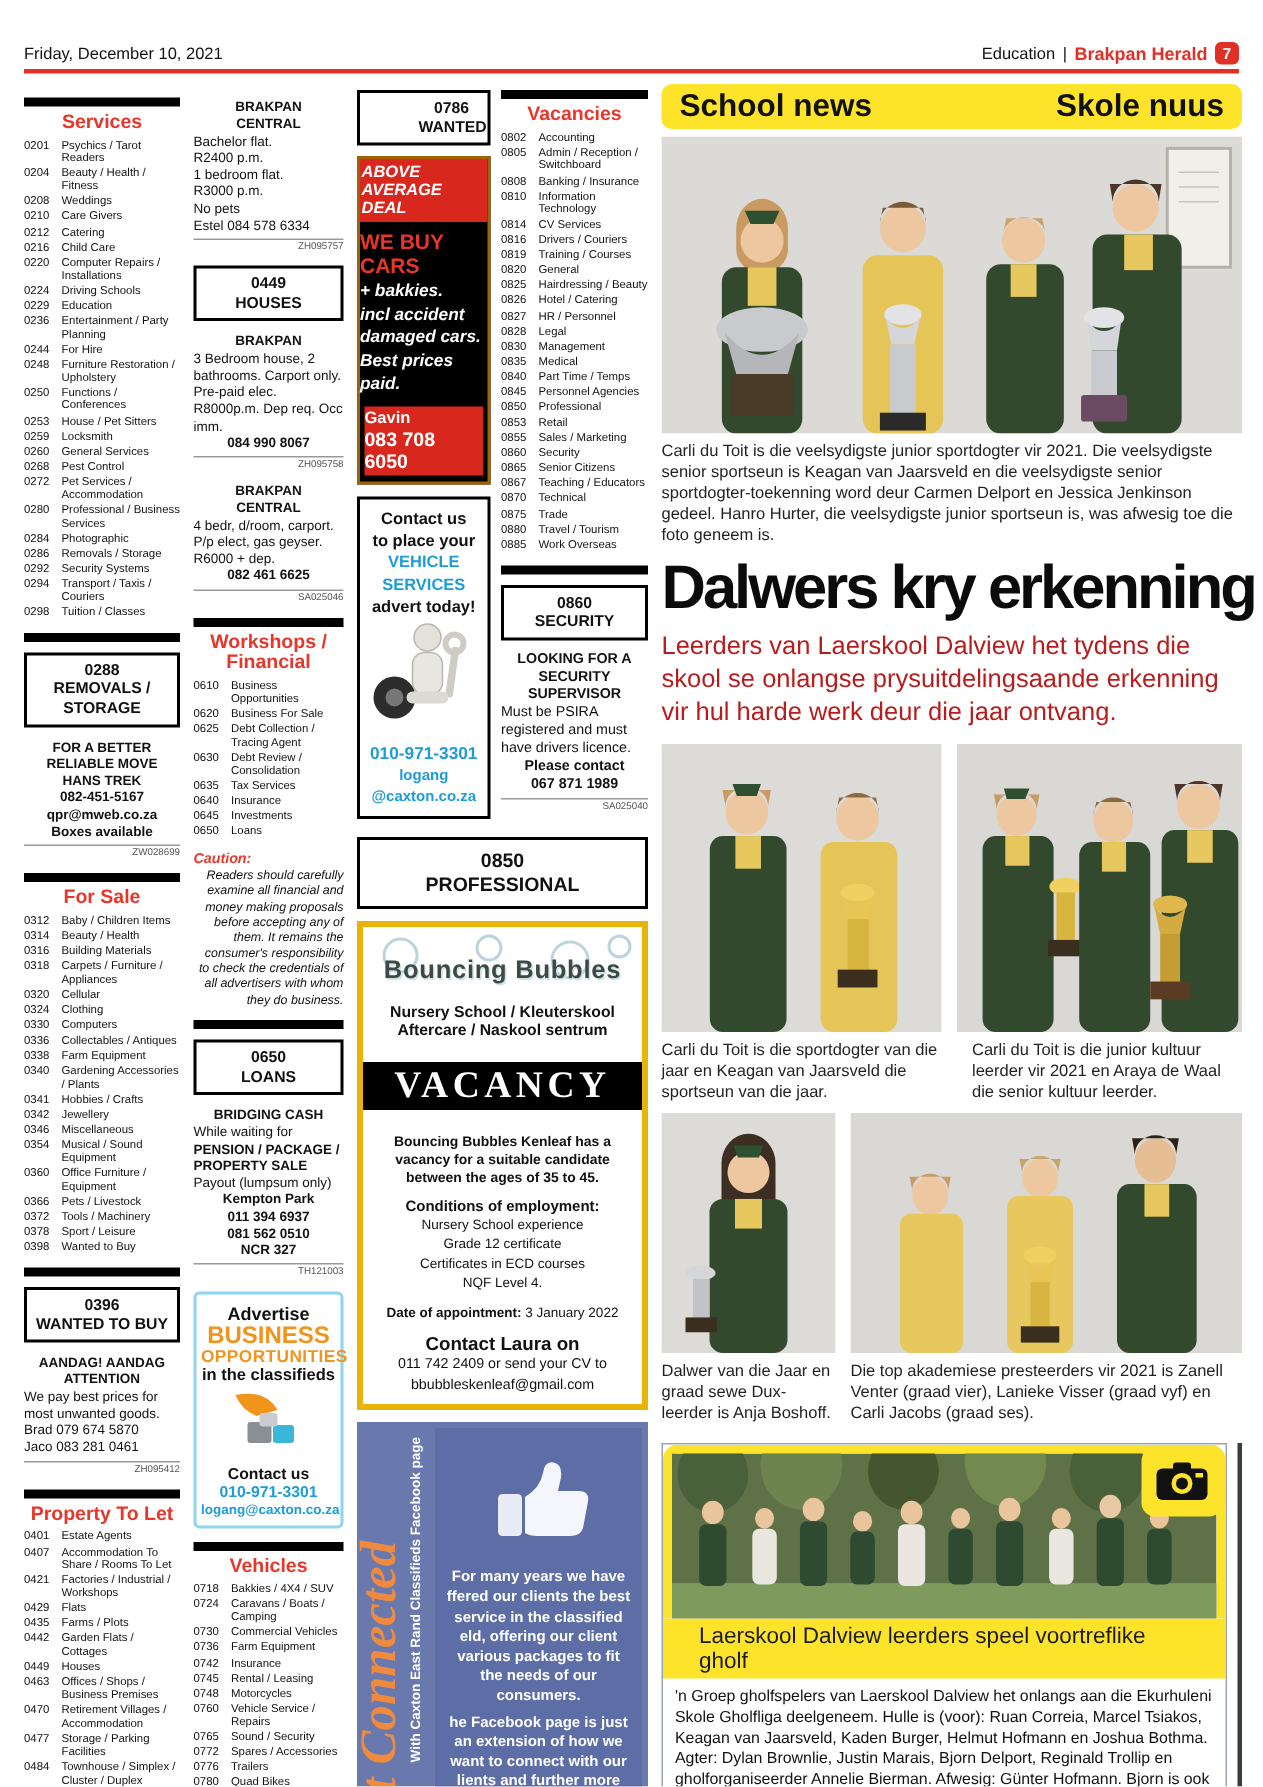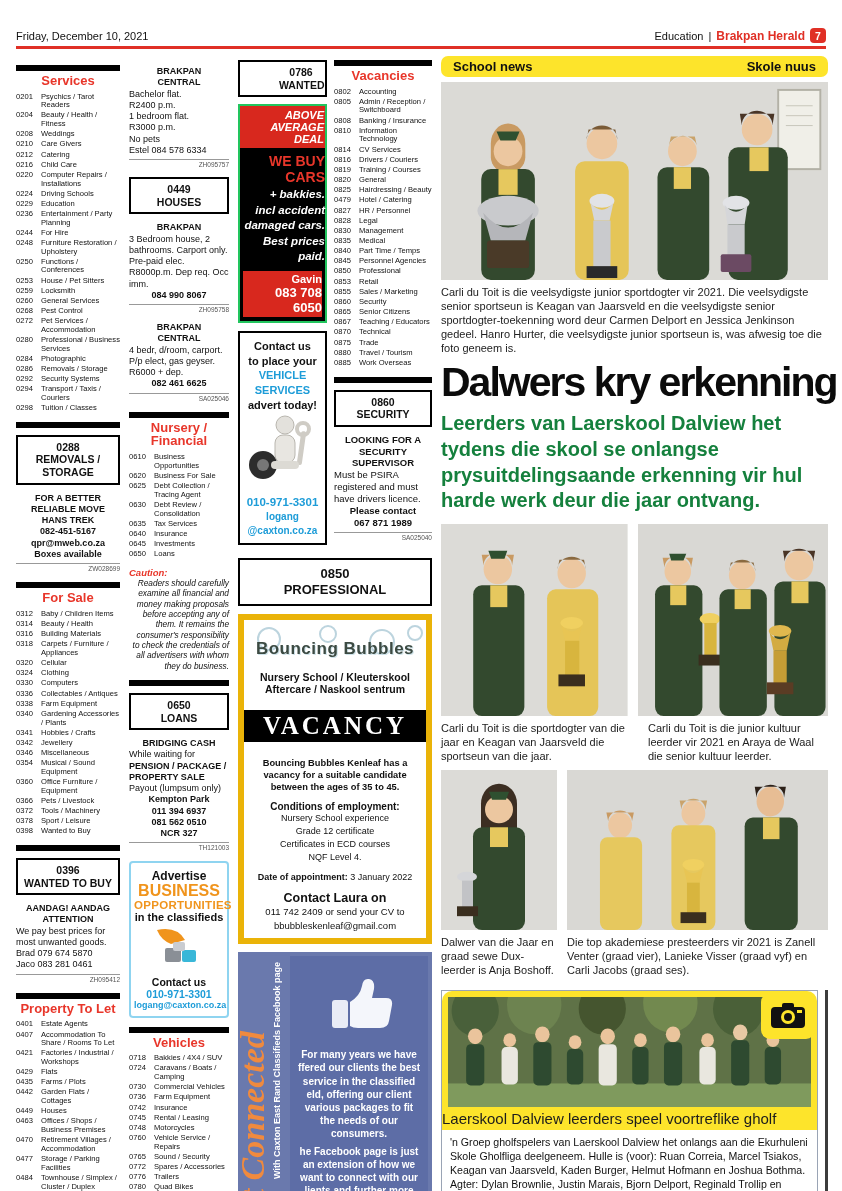--- a/index.html
+++ b/index.html
@@ -28,35 +28,35 @@
   .ad .p{font-weight:bold;text-align:center;}
   .ad .bl{font-weight:bold;}
   .ad .n{}
   .ad .r{font-size:6.5px;text-align:right;color:#555;border-top:1px solid #999;margin-top:3px;padding-top:1px;}
   .caution-t{color:#e8362a;font-weight:bold;font-style:italic;font-size:9.5px;margin-top:8px;}
   .caution-b{font-style:italic;font-size:8.3px;line-height:1.25;text-align:right;}
   
   .c3top{display:flex;gap:7px;}
   .c3a{width:89px;flex:none;}
   .c3b{flex:1;min-width:0;}
-  .webuy{border:2px solid #22c55e;background:#000;margin-top:6px;text-align:right;}
+  .webuy{border:2px solid #a16207;background:#000;margin-top:6px;text-align:left;}
   .webuy .bn{background:#d8281e;color:#fff;font-weight:bold;font-style:italic;font-size:11px;padding:3px 1px;}
   .webuy .hl{color:#e8362a;font-weight:bold;font-size:14px;margin:5px 0 2px;}
   .webuy .ln{color:#fff;font-weight:bold;font-style:italic;font-size:11.5px;line-height:1.35;}
   .webuy .gv{background:#d8281e;margin:6px 3px 4px;padding:2px 0;color:#fff;font-weight:bold;}
   .webuy .gv .g1{font-size:11px;}
   .webuy .gv .g2{font-size:13px;}
   .vserv{border:2px solid #000;margin-top:8px;padding:6px 3px;text-align:center;font-weight:bold;font-size:11px;line-height:1.35;}
   .vserv .blue{color:#1d9cd8;}
   .vserv .phone{color:#1d9cd8;font-size:11.5px;margin-top:4px;}
   .vserv .mail{color:#1d9cd8;font-size:10px;font-weight:bold;}
   .secad{font-size:9.5px;margin-top:6px;}
   .probox{border:2px solid #000;text-align:center;font-weight:bold;font-size:13px;line-height:1.25;padding:6px 2px;margin:8px 0;}
   
-  .bb{border:6px solid #eab308;padding:5px;margin:2px 0;text-align:center;}
+  .bb{border:4px solid #eab308;padding:5px;margin:2px 0;text-align:center;}
   .bb-logo{position:relative;height:44px;margin-bottom:2px;}
   .bb-bub{position:absolute;border:2px solid #bcd4de;border-radius:50%;}
   .bb-name{position:relative;font-weight:bold;font-size:17px;color:#3c4a42;top:14px;letter-spacing:.5px;text-shadow:1px 1px 0 #cfe3ea;}
   .bb-l1{font-weight:bold;font-size:10.5px;}
   .bb-vac{background:#000;color:#fff;font-family:"Liberation Serif",serif;font-weight:bold;font-size:25px;letter-spacing:3px;margin:15px -5px;padding:2px 0;}
   .bb-intro{font-weight:bold;font-size:9.3px;line-height:1.3;margin:4px 2px;}
   .bb-ct{font-weight:bold;font-size:10px;margin-top:7px;}
   .bb-c{font-size:9px;line-height:1.45;}
   .bb-date{font-size:9px;margin-top:8px;}
   .bb-date b{font-weight:bold;}
@@ -73,32 +73,32 @@
   
   .adv{border:2px solid #8fd4f0;border-radius:4px;padding:6px 3px;text-align:center;margin:8px 0;}
   .adv-1{font-weight:bold;font-size:12px;}
   .adv-2{color:#f0941c;font-weight:bold;font-size:16px;line-height:1;}
   .adv-3{color:#f0941c;font-weight:bold;font-size:11.5px;letter-spacing:.3px;}
   .adv-4{font-weight:bold;font-size:11px;margin-bottom:3px;}
   .adv-contact{font-weight:bold;font-size:10.5px;margin-top:4px;}
   .adv-phone{color:#1d9cd8;font-weight:bold;font-size:10.5px;}
   .adv-mail{color:#1d9cd8;font-size:9px;font-weight:bold;}
   
-  .banner{background:#fde42b;border-radius:7px;display:flex;justify-content:space-between;align-items:flex-end;padding:3px 12px;font-weight:bold;font-size:13px;}
+  .banner{background:#fde42b;border-radius:7px;display:flex;justify-content:space-between;align-items:flex-end;padding:3px 12px;font-weight:bold;font-size:21px;}
   .photo{display:block;}
   .cap{font-size:11px;line-height:1.28;color:#222;margin:5px 0 7px;}
   .headline{font-weight:bold;font-size:41px;letter-spacing:-2px;line-height:1;margin:6px 0 8px;color:#0b0b0b;white-space:nowrap;}
-  .standfirst{font-size:20px;line-height:1.28;color:#15803d;margin-bottom:10px;font-weight:bold;}
+  .standfirst{font-size:17px;line-height:1.28;color:#b91c1c;margin-bottom:10px;}
   .prow{display:flex;gap:10px;}
   .caprow{display:flex;gap:10px;}
   .golfwrap{display:flex;margin-top:6px;}
   .golf{flex:1;border:1px solid #9aa4b5;position:relative;}
   .golf-frame{position:relative;border:6px solid #fde42b;border-bottom:none;border-radius:10px 10px 0 0;}
   .golf-cam{position:absolute;top:-4px;right:-4px;width:54px;height:46px;background:#fde42b;border-radius:9px;display:flex;align-items:center;justify-content:center;}
-  .golf-title{background:#fde42b;font-size:15px;padding:3px 0;color:#1c1c1c;}
+  .golf-title{background:#fde42b;font-size:15px;padding:3px 24px;color:#1c1c1c;}
   .golf-cap{font-size:10.6px;line-height:1.3;padding:6px 8px 8px;color:#111;}
   .golf-divider{width:3px;background:#3c3c3c;margin-left:7px;flex:none;}
 </style>
 </head>
 <body>
 
 <div class="sheet">
 
   <div class="hdr">
     <span>Friday, December 10, 2021</span>
@@ -395,21 +395,21 @@
           <div class="r">ZH095758</div>
         </div>
       <div class="ad">
           <div class="t">BRAKPAN</div>
           <div class="t">CENTRAL</div>
           <div class="n">4 bedr, d/room, carport. P/p elect, gas geyser. R6000 + dep.</div>
           <div class="p">082 461 6625</div>
           <div class="r">SA025046</div>
         </div>
       <div class="bar"></div>
-      <div class="redhead">Nursery / Financial</div>
+      <div class="redhead">Workshops / Financial</div>
       <div class="list">
           <div class="row">
             <span class="code">0610</span>
             <span class="lbl">Business Opportunities</span>
           </div>
           <div class="row">
             <span class="code">0620</span>
             <span class="lbl">Business For Sale</span>
           </div>
           <div class="row">
@@ -600,21 +600,21 @@
               </div>
               <div class="row">
                 <span class="code">0820</span>
                 <span class="lbl">General</span>
               </div>
               <div class="row">
                 <span class="code">0825</span>
                 <span class="lbl">Hairdressing / Beauty</span>
               </div>
               <div class="row">
-                <span class="code">0479</span>
+                <span class="code">0826</span>
                 <span class="lbl">Hotel / Catering</span>
               </div>
               <div class="row">
                 <span class="code">0827</span>
                 <span class="lbl">HR / Personnel</span>
               </div>
               <div class="row">
                 <span class="code">0828</span>
                 <span class="lbl">Legal</span>
               </div>

